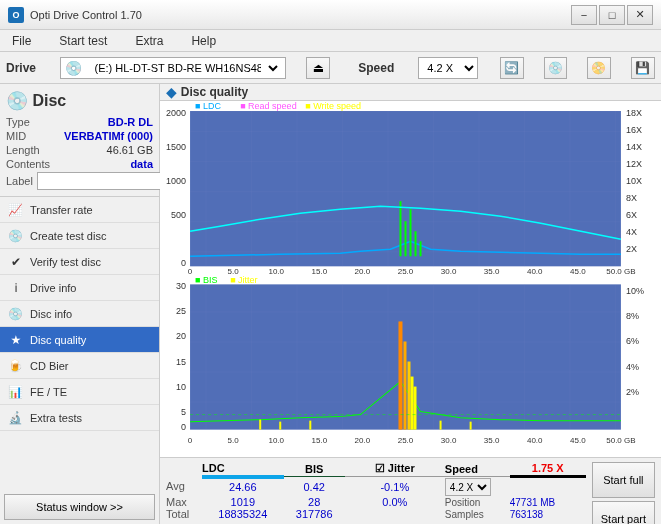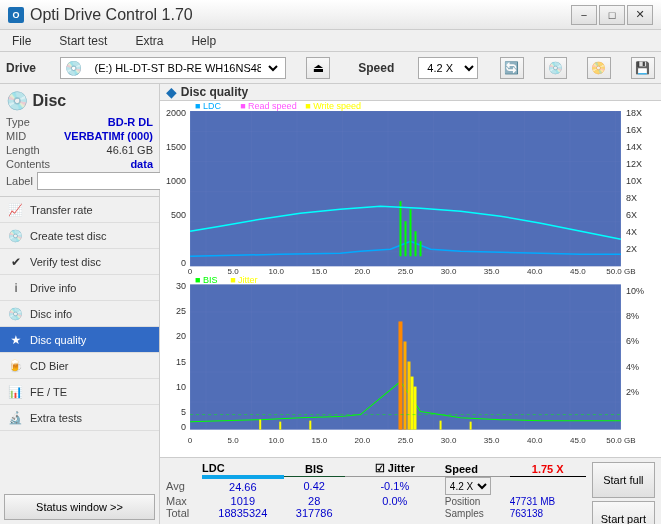--- a/index.html
+++ b/index.html
@@ -10,21 +10,21 @@
       background: linear-gradient(to bottom, #ffffff, #e8e8e8);
       height: 30px;
       display: flex;
       align-items: center;
       padding: 0 8px;
       border-bottom: 1px solid #ccc;
       justify-content: space-between;
     }
     .title-bar-left { display: flex; align-items: center; gap: 6px; }
     .title-bar-icon { width: 16px; height: 16px; background: #1a6fb5; border-radius: 2px; display: flex; align-items: center; justify-content: center; color: white; font-size: 9px; font-weight: bold; }
-    .title-bar-text { font-size: 16px; color: #333; }
+    .title-bar-text { font-size: 11px; color: #333; }
     .title-bar-controls { display: flex; gap: 2px; }
     .tb-btn { width: 26px; height: 20px; border: 1px solid #aaa; background: linear-gradient(to bottom, #f5f5f5, #e0e0e0); cursor: pointer; display: flex; align-items: center; justify-content: center; font-size: 11px; color: #333; }
 
     
     .menu-bar {
       background: #f0f0f0;
       height: 22px;
       display: flex;
       align-items: center;
       padding: 0 4px;
@@ -451,21 +451,21 @@
         <table style="width:100%; border-collapse:collapse; font-size:11px;">
           <thead>
             <tr>
               <th style="width:36px;"></th>
               <th style="text-align:left; border-bottom:4px solid #0ea5e9; padding-bottom:1px;">LDC</th>
               <th style="text-align:center; border-bottom:1px solid #14532d;">BIS</th>
               <th style="text-align:center; border-bottom:1px solid #999; min-width:60px;">
                 <span>☑</span> <span>Jitter</span>
               </th>
               <th style="text-align:left; border-bottom:1px solid #999;">Speed</th>
-              <th style="border-bottom:1px solid #000000;">
+              <th style="border-bottom:3px solid #000000;">
                 <span style="color:#ee0000; font-weight:bold;">1.75 X</span>
               </th>
             </tr>
           </thead>
           <tbody>
             <tr>
               <td style="color:#555;">Avg</td>
               <td style="text-align:center; color:#0000cc;">24.66</td>
               <td style="text-align:center; color:#0000cc;">0.42</td>
               <td style="text-align:center; color:#0000cc;">-0.1%</td>

